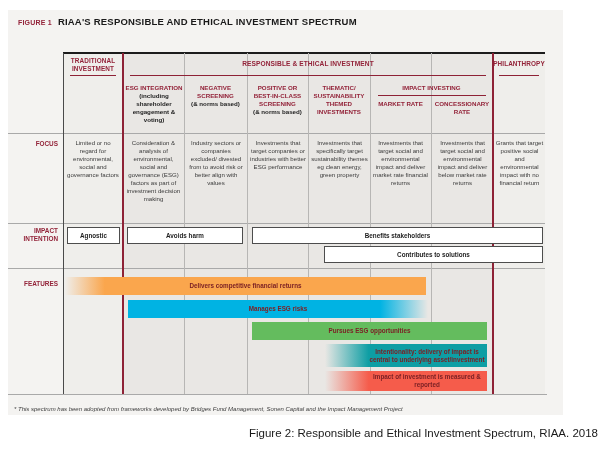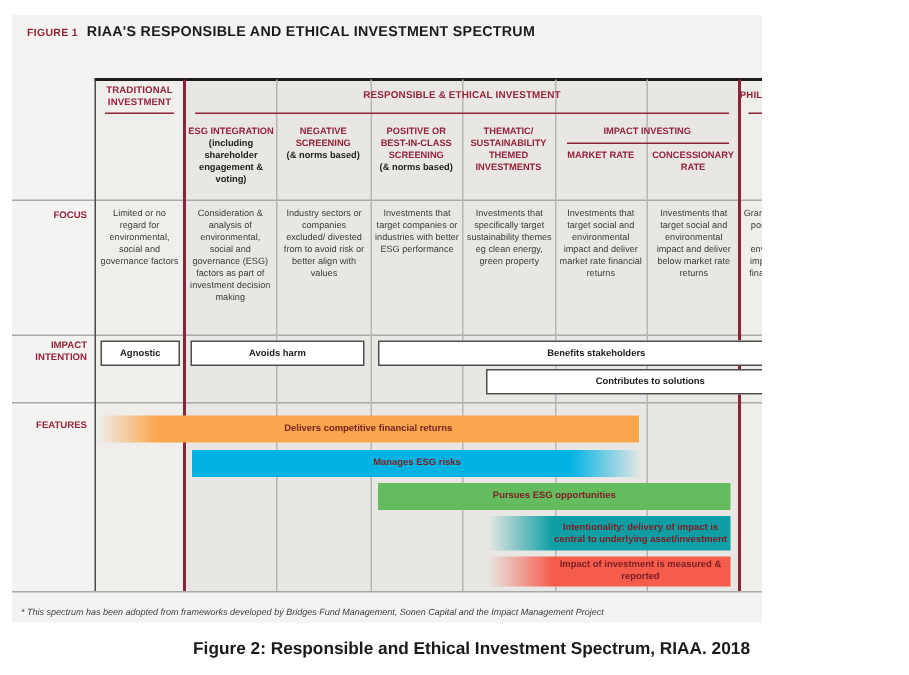--- a/index.html
+++ b/index.html
@@ -1,17 +1,17 @@
 <!DOCTYPE html>
 <html><head>
 <meta charset="utf-8">
 <style>
   * { margin:0; padding:0; box-sizing:border-box; }
   body { width:606px; height:450px; font-family:"Liberation Sans", sans-serif; background:#ffffff; }
-  .page { position:relative; width:508px; height:450px; background:#ffffff; overflow:hidden; }
+  .page { position:relative; width:606px; height:450px; background:#ffffff; overflow:hidden; }
   .panel { position:absolute; left:8px; top:10px; width:555px; height:405px; background:#f4f3f1; }
   .abs { position:absolute; }
 
   
   .title-row { position:absolute; left:18px; top:16px; display:flex; align-items:baseline; gap:6px; }
   .fig-tag { color:#932339; font-size:7px; font-weight:bold; letter-spacing:.2px; }
   .fig-title { color:#1a1a1a; font-size:9.5px; font-weight:bold; letter-spacing:.2px; }
 
   
   .bg-resp { left:123px; top:53px; width:370px; height:341px; background:#e9e7e4; }
@@ -42,21 +42,21 @@
 
   
   .bar { position:absolute; display:flex; align-items:center; justify-content:center; color:#7b2125; font-weight:bold; font-size:6.3px; line-height:1.2; text-align:center; }
   .bar-orange { background:linear-gradient(90deg, rgba(250,166,77,0) 0%, #faa64d 11%); }
   .bar-cyan   { background:linear-gradient(90deg, #00b3e3 0%, #00b3e3 84%, rgba(0,179,227,0) 100%); }
   .bar-green  { background:#64bc5e; }
   .bar-teal   { background:linear-gradient(90deg, rgba(14,158,164,0) 0%, #0e9ea4 27%); padding-left:42px; }
   .bar-red    { background:linear-gradient(90deg, rgba(245,92,75,0) 0%, #f55c4b 27%); padding-left:42px; }
 
   .footnote { position:absolute; left:14px; top:406px; font-size:6px; font-style:italic; color:#3d3d3d; }
-  .caption { position:absolute; right:8px; top:427px; font-size:11.5px; font-weight:bold; color:#1a1a1a; }
+  .caption { position:absolute; right:8px; top:427px; font-size:11.5px; font-weight:normal; color:#1a1a1a; }
 </style>
 </head>
 <body>
 
 <div class="page">
   <div class="panel"></div>
 
   <div class="title-row">
     <span class="fig-tag">FIGURE 1</span>
     <span class="fig-title">RIAA'S RESPONSIBLE AND ETHICAL INVESTMENT SPECTRUM</span>

